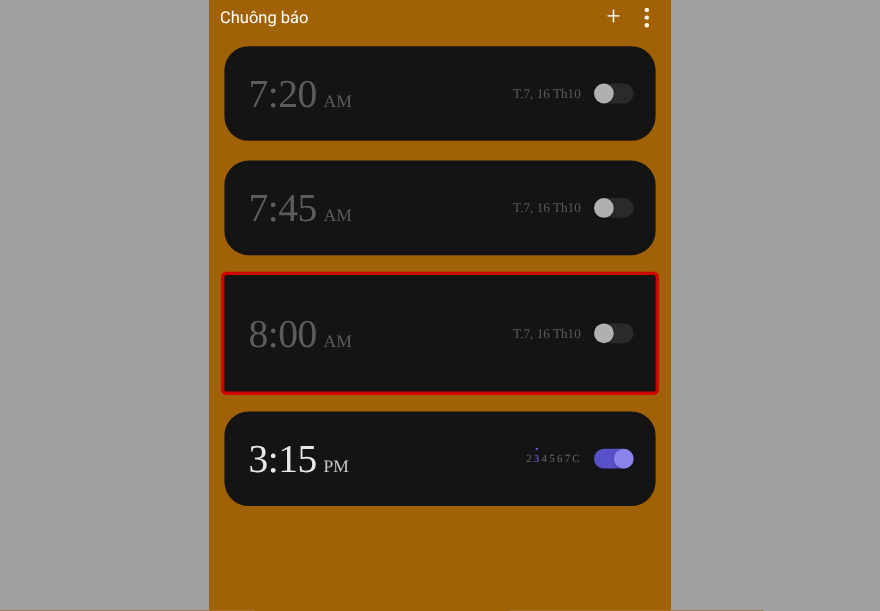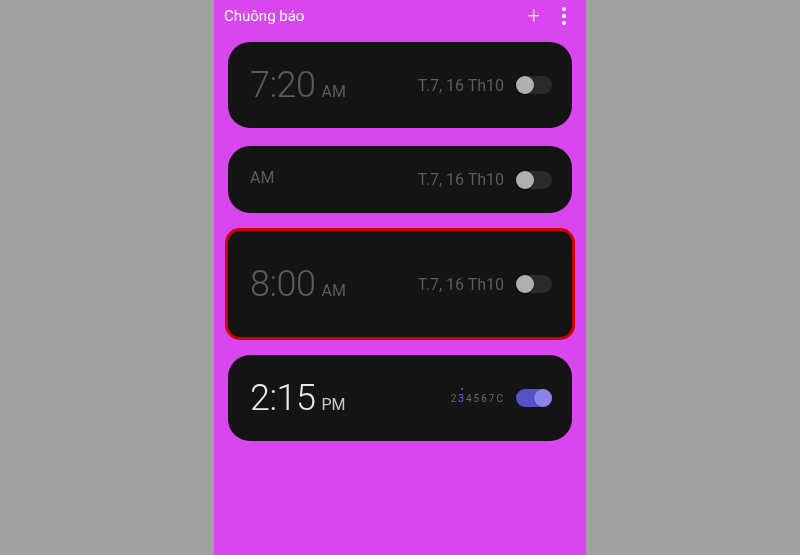--- a/index.html
+++ b/index.html
@@ -6,23 +6,23 @@
     body {
       width: 800px;
       height: 555px;
       background: #a0a0a0;
       display: flex;
       justify-content: center;
       font-family: -apple-system, BlinkMacSystemFont, 'Segoe UI', Roboto, sans-serif;
       overflow: hidden;
     }
     .phone-screen {
-      width: 372px;
+      width: 420px;
       height: 555px;
-      background: #d946ef;
+      background: #a16207;
       position: relative;
       overflow: hidden;
     }
     .header {
       height: 32px;
       display: flex;
       align-items: center;
       justify-content: space-between;
       padding: 0 20px 0 0;
       color: #fff;
@@ -53,35 +53,36 @@
       width: 4px;
       height: 4px;
       background: #fff;
       border-radius: 50%;
     }
     .alarm-list {
       padding: 10px 14px 12px 14px;
       display: flex;
       flex-direction: column;
       gap: 18px;
+      font-family: Liberation Serif, serif;
     }
     .alarm-card {
       background: #141414;
       border-radius: 22px;
       padding: 22px 20px 22px 22px;
       display: flex;
       align-items: center;
       justify-content: space-between;
       position: relative;
     }
     .alarm-card.highlighted {
       box-shadow: 0 0 0 3px #d00000;
       padding-top: 32px;
       padding-bottom: 32px;
-      border-radius: 12px;
+      border-radius: 2px;
     }
     .alarm-time-group {
       display: flex;
       align-items: baseline;
       gap: 6px;
     }
     .alarm-time {
       font-size: 36px;
       font-weight: 300;
       color: #5c5c5c;
@@ -99,21 +100,21 @@
     .alarm-period.active {
       color: #c8c8c8;
       text-align: center;
     }
     .alarm-right {
       display: flex;
       align-items: center;
       gap: 12px;
     }
     .alarm-date {
-      font-size: 16px;
+      font-size: 12px;
       color: #5c5c5c;
       font-weight: 400;
     }
     .alarm-days {
       font-size: 10px;
       color: #6a6a6a;
       letter-spacing: 1px;
       display: flex;
       gap: 1px;
     }
@@ -191,20 +192,21 @@
         </div>
         <div class="alarm-right">
           <div class="alarm-date">T.7, 16 Th10</div>
           <div class="toggle off">
             <div class="knob"></div>
           </div>
         </div>
       </div>
       <div class="alarm-card">
         <div class="alarm-time-group">
+          <div class="alarm-time">7:45</div>
           <div class="alarm-period">AM</div>
         </div>
         <div class="alarm-right">
           <div class="alarm-date">T.7, 16 Th10</div>
           <div class="toggle off">
             <div class="knob"></div>
           </div>
         </div>
       </div>
       <div class="alarm-card highlighted">
@@ -214,21 +216,21 @@
         </div>
         <div class="alarm-right">
           <div class="alarm-date">T.7, 16 Th10</div>
           <div class="toggle off">
             <div class="knob"></div>
           </div>
         </div>
       </div>
       <div class="alarm-card">
         <div class="alarm-time-group">
-          <div class="alarm-time active">2:15</div>
+          <div class="alarm-time active">3:15</div>
           <div class="alarm-period active">PM</div>
         </div>
         <div class="alarm-right">
           <div class="alarm-days">
             <span>2</span>
             <span class="day-on below-dot">3</span>
             <span>4</span>
             <span>5</span>
             <span>6</span>
             <span>7</span>

